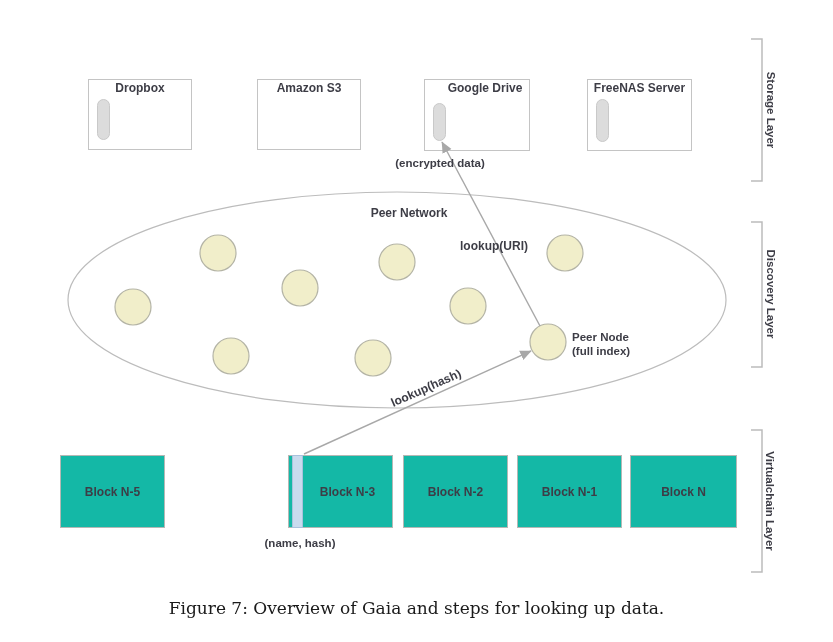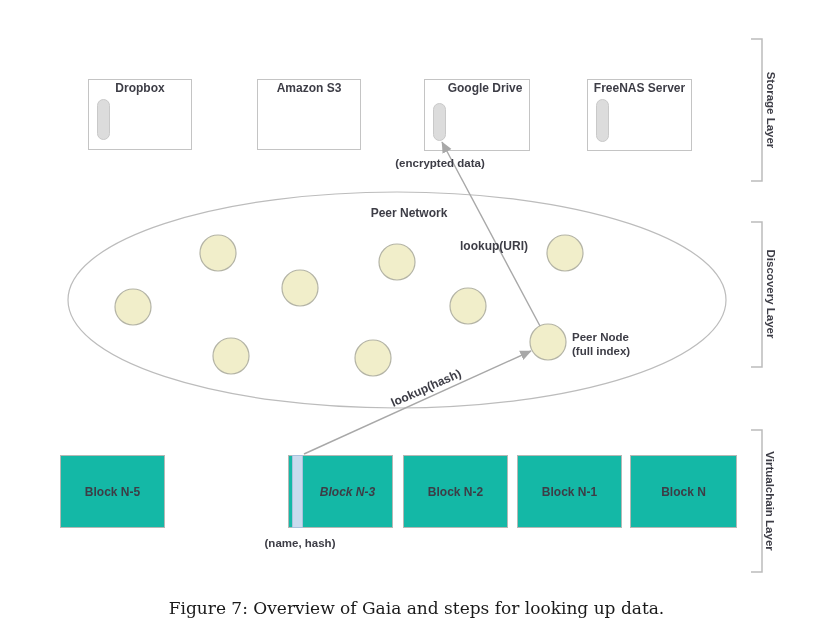--- a/index.html
+++ b/index.html
@@ -43,21 +43,21 @@
     <span class="blabel">FreeNAS Server</span>
   </div>
 
   <div class="pill" style="left:97px;top:99px;"></div>
   <div class="pill" style="left:433px;top:103px;height:38px;"></div>
   <div class="pill" style="left:596px;top:99px;height:43px;"></div>
 
   <div class="vblock" style="left:60px;top:455px;">
     <span>Block N-5</span>
   </div>
-  <div class="vblock" style="left:288px;top:455px;padding-left:14px;font-style:italic;">
+  <div class="vblock" style="left:288px;top:455px;padding-left:14px;">
     <span>Block N-3</span>
   </div>
   <div class="vblock" style="left:403px;top:455px;text-align:right;">
     <span>Block N-2</span>
   </div>
   <div class="vblock" style="left:517px;top:455px;">
     <span>Block N-1</span>
   </div>
   <div class="vblock" style="left:630px;top:455px;width:107px;">
     <span>Block N</span>

